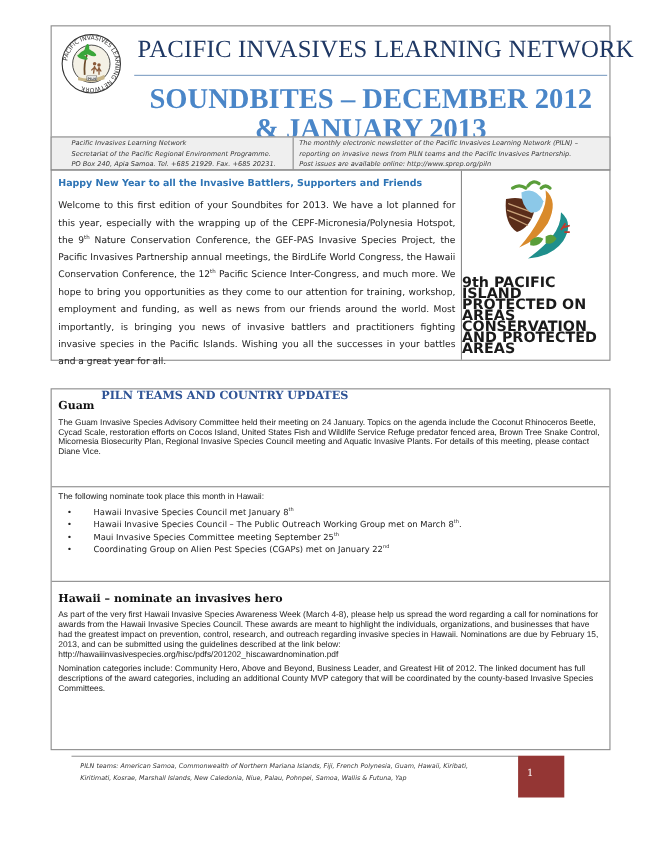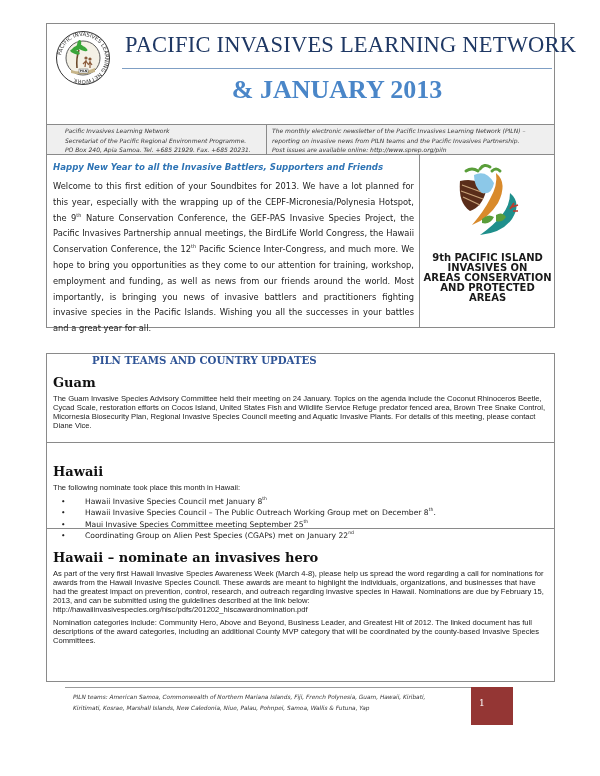--- a/index.html
+++ b/index.html
@@ -13,34 +13,34 @@
   .sb-title { position:absolute; left:72px; top:52px; width:436px; text-align:center; font-family:"Liberation Serif", serif; font-weight:bold; color:#4a86c8; font-size:26px; line-height:27px; }
 
   .info { position:absolute; left:46px; top:124px; width:509px; height:31px; border:1px solid #8a8a8a; box-sizing:border-box; background:#efefef; display:flex; }
   .info-col { font-family:"DejaVu Sans", sans-serif; font-style:italic; font-size:6px; line-height:9.6px; color:#333; padding:1px 0 0 18px; box-sizing:border-box; }
   .info-col.left { width:220px; border-right:1px solid #8a8a8a; }
   .info-col.right { flex:1; padding-left:5px; }
 
   
   .intro { position:absolute; left:46px; top:154px; width:509px; height:174px; border:1px solid #8a8a8a; box-sizing:border-box; }
   .intro-left { position:absolute; left:0; top:0; width:372px; height:172px; border-right:1px solid #8a8a8a; }
-  .intro-head { position:absolute; left:6px; top:7px; font-family:"DejaVu Sans", sans-serif; font-style:italic; font-weight:bold; font-size:8.6px; color:#2e74b5; white-space:nowrap; }
+  .intro-head { position:absolute; left:6px; top:7px; font-family:"DejaVu Sans", sans-serif; font-weight:bold; font-size:8.6px; color:#2e74b5; white-space:nowrap; }
   .intro-body { position:absolute; left:6px; top:24px; width:361px; font-family:"DejaVu Sans", sans-serif; font-size:8.3px; line-height:15.8px; text-align:justify; color:#222; }
   .intro-body sup { font-size:5px; line-height:0; }
   .conf { position:absolute; left:373px; top:0; width:135px; height:172px; }
   .conf-logo { position:absolute; left:30px; top:8px; width:80px; height:80px; }
-  .conf-text { position:absolute; left:0; top:98px; width:135px; text-align:center; font-family:"DejaVu Sans", sans-serif; font-weight:bold; font-size:10px; line-height:10px; color:#1a1a1a; }
+  .conf-text { position:absolute; left:0; top:98px; width:135px; font-family:"DejaVu Sans", sans-serif; font-weight:bold; font-size:13px; line-height:10px; color:#1a1a1a; }
 
   .section-title { position:absolute; left:92px; top:339px; font-family:"DejaVu Serif", serif; font-weight:bold; font-size:10.2px; color:#2f5496; white-space:nowrap;margin-top:15px; }
 
   
   .updates { position:absolute; left:46px; top:353px; width:509px; height:329px; border:1px solid #8a8a8a; box-sizing:border-box; }
   .block { position:absolute; left:0; width:507px; box-sizing:border-box; padding:0 6px; }
   .block + .block { border-top:1px solid #8a8a8a; }
-  .blk-head { font-family:"DejaVu Serif", serif; font-weight:bold; font-size:13px; color:#111; margin-top:21px; }
+  .blk-head { font-family:"DejaVu Serif", serif; font-weight:bold; font-size:10px; color:#111; margin-top:10px; }
   .blk-text { font-family:Liberation Sans, sans-serif; font-size:7.6px; line-height:9px; color:#222; margin-top:4px; }
   .blk-text sup, li sup { font-size:4.6px; line-height:0; }
   .blk-list { margin:4px 0 0 0; padding:0 0 0 32px; font-family:"DejaVu Sans", sans-serif; font-size:7.6px; line-height:11.4px; color:#222; list-style:none; }
   .blk-list li { position:relative; }
   .blk-list li::before { content:"\2022"; position:absolute; left:-24px; }
   .b1 { top:0; height:88px; }
   .b2 { top:88px; height:86px; }
   .b3 { top:174px; height:153px; }
 
   
@@ -68,20 +68,21 @@
     <circle cx="35" cy="29" r="1.6" fill="#8a5a3a"></circle>
     <path d="M35 31 L35 38 M35 32 L33 35 M35 32 L37 35" stroke="#8a5a3a" stroke-width="1.2"></path>
     <rect x="24" y="39" width="9" height="4" fill="#fff" stroke="#333" stroke-width="0.4"></rect>
     <text x="28.5" y="42.3" font-size="3" text-anchor="middle" font-family="DejaVu Sans, sans-serif" font-weight="bold" fill="#333">PILN</text>
     <path id="ringpath" d="M28 28 m-22 0 a22 22 0 1 1 44 0 a22 22 0 1 1 -44 0" fill="none"></path>
     <text font-size="5.4" font-family="DejaVu Sans, sans-serif" fill="#333"><textPath href="#ringpath" startOffset="2%">PACIFIC INVASIVES LEARNING NETWORK</textPath></text>
   </svg>
   <div class="org-title">PACIFIC INVASIVES LEARNING NETWORK</div>
   <div class="hdr-rule"></div>
   <div class="sb-title">
+    <div>SOUNDBITES – DECEMBER 2012</div>
     <div>&amp; JANUARY 2013</div>
   </div>
 </div>
 
 <div class="info">
   <div class="info-col left">
     <div>Pacific Invasives Learning Network</div>
     <div>Secretariat of the Pacific Regional Environment Programme.</div>
     <div>PO Box 240, Apia Samoa. Tel. +685 21929. Fax. +685 20231.</div>
   </div>
@@ -103,40 +104,39 @@
       <path d="M12 22 L34 30 M11 28 L33 36 M13 34 L30 42" stroke="#c9a37a" stroke-width="1.2"></path>
       <path d="M24 12 Q36 6 44 20 Q42 32 32 30 Q24 24 24 12 Z" fill="#8cc8e8"></path>
       <path d="M28 8 Q22 4 16 8 M30 6 Q34 0 40 4 M42 8 Q46 4 50 8" stroke="#5a9e3a" stroke-width="3" fill="none" stroke-linecap="round"></path>
       <path d="M46 10 Q58 20 48 40 Q38 56 22 62 Q34 48 40 36 Q48 22 46 10 Z" fill="#d98a2b"></path>
       <path d="M60 30 Q72 40 62 56 Q52 70 30 72 Q44 62 52 52 Q60 42 60 30 Z" fill="#1f8f8c"></path>
       <path d="M32 56 Q38 50 44 54 Q40 62 32 60 Z M46 52 Q52 48 56 54 Q52 60 46 58 Z" fill="#5a9e3a"></path>
       <path d="M60 46 L64 40 M62 44 L68 42 M63 48 L68 48" stroke="#c0392b" stroke-width="1.6"></path>
     </svg>
     <div class="conf-text">
       <div>9th PACIFIC ISLAND</div>
-      <div>INVASIVES ON</div>
+      <div>PROTECTED ON</div>
       <div>AREAS CONSERVATION</div>
       <div>AND PROTECTED AREAS</div>
     </div>
   </div>
 </div>
 
 <div class="section-title">PILN TEAMS AND COUNTRY UPDATES</div>
 
 <div class="updates">
   <div class="block b1">
     <div class="blk-head">Guam</div>
     <div class="blk-text">The Guam Invasive Species Advisory Committee held their meeting on 24 January. Topics on the agenda include the Coconut Rhinoceros Beetle, Cycad Scale, restoration efforts on Cocos Island, United States Fish and Wildlife Service Refuge predator fenced area, Brown Tree Snake Control, Micornesia Biosecurity Plan, Regional Invasive Species Council meeting and Aquatic Invasive Plants. For details of this meeting, please contact Diane Vice.</div>
   </div>
   <div class="block b2">
-    <div class="blk-head">Hawaii</div>
     <div class="blk-text">The following nominate took place this month in Hawaii:</div>
     <ul class="blk-list">
       <li><span>Hawaii Invasive Species Council met January 8</span><sup>th</sup><span></span></li>
-      <li><span>Hawaii Invasive Species Council – The Public Outreach Working Group met on December 8</span><sup>th</sup><span>.</span></li>
+      <li><span>Hawaii Invasive Species Council – The Public Outreach Working Group met on March 8</span><sup>th</sup><span>.</span></li>
       <li><span>Maui Invasive Species Committee meeting September 25</span><sup>th</sup><span></span></li>
       <li><span>Coordinating Group on Alien Pest Species (CGAPs) met on January 22</span><sup>nd</sup><span></span></li>
     </ul>
   </div>
   <div class="block b3">
     <div class="blk-head">Hawaii – nominate an invasives hero</div>
     <div class="blk-text">As part of the very first Hawaii Invasive Species Awareness Week (March 4-8), please help us spread the word regarding a call for nominations for awards from the Hawaii Invasive Species Council. These awards are meant to highlight the individuals, organizations, and businesses that have had the greatest impact on prevention, control, research, and outreach regarding invasive species in Hawaii. Nominations are due by February 15, 2013, and can be submitted using the guidelines described at the link below: http://hawaiiinvasivespecies.org/hisc/pdfs/201202_hiscawardnomination.pdf</div>
     <div class="blk-text">Nomination categories include: Community Hero, Above and Beyond, Business Leader, and Greatest Hit of 2012. The linked document has full descriptions of the award categories, including an additional County MVP category that will be coordinated by the county-based Invasive Species Committees.</div>
   </div>
 </div>

